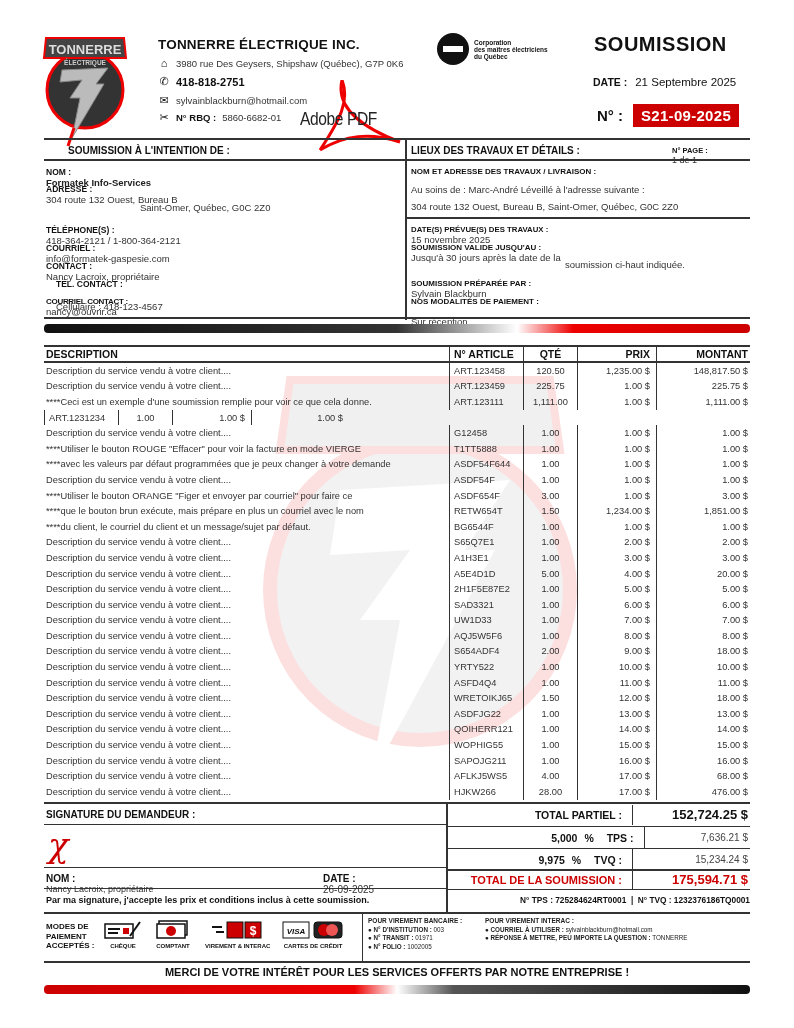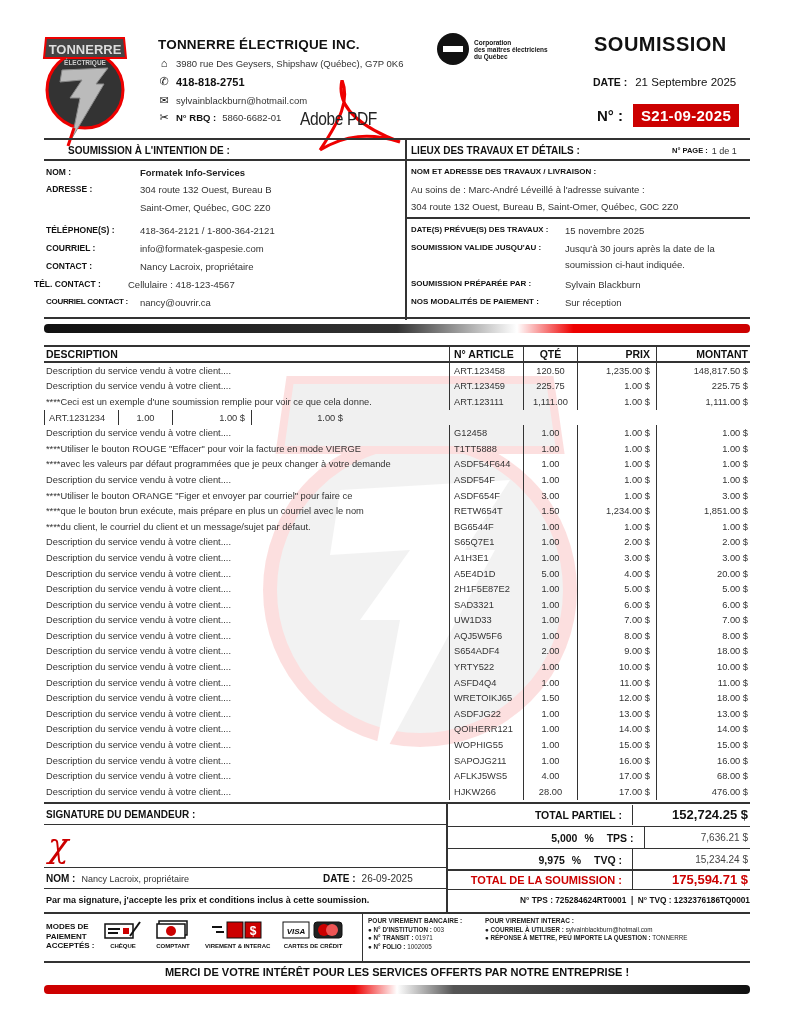--- a/index.html
+++ b/index.html
@@ -27,21 +27,21 @@
   .date-line .lbl { font-weight: bold; font-size: 10.5px; }
   .num-line { left: 597px; top: 104px; display: flex; align-items: center; gap: 10px; }
   .num-line .lbl { font-size: 15px; font-weight: bold; color: #111; }
   .num-badge { background: #cc0000; color: #fff; font-weight: bold; font-size: 15px; padding: 3px 8px; letter-spacing: 0.3px; }
 
   
   .hr { height: 2px; background: #333; }
   .vr { width: 1.5px; background: #333; }
 
   .sec-title { font-size: 10px; font-weight: bold; color: #111; }
-  .kv { font-size: 9px; display: flex; }
+  .kv { font-size: 9px; display: flex; flex-direction: column; }
   .kv .k { font-weight: bold; color: #111; font-size: 8.5px; }
   .kv .v { color: #333; font-size: 9.5px; }
 
   
   .gbar1 { left: 44px; top: 324px; width: 706px; height: 9px; border-radius: 4px;
     background: linear-gradient(to right, #111 0%, #333 50%, #fff 67%, #e00 75%, #c00 100%); }
   .gbar2 { left: 44px; top: 985px; width: 706px; height: 9px; border-radius: 4px;
     background: linear-gradient(to right, #c00 0%, #e00 44%, #fff 50%, #555 58%, #111 100%); }
 
   
@@ -149,21 +149,21 @@
   <span class="v">418-364-2121 / 1-800-364-2121</span>
 </div>
 <div class="abs kv" style="left:46px;top:243px;">
   <span class="k" style="width:94px">COURRIEL :</span>
   <span class="v">info@formatek-gaspesie.com</span>
 </div>
 <div class="abs kv" style="left:46px;top:261px;">
   <span class="k" style="width:94px">CONTACT :</span>
   <span class="v">Nancy Lacroix, propriétaire</span>
 </div>
-<div class="abs kv" style="left:34px;top:279px;">
+<div class="abs kv" style="left:56px;top:279px;gap:12px;">
   <span class="k" style="width:94px">TÉL. CONTACT :</span>
   <span class="v">Cellulaire : 418-123-4567</span>
 </div>
 <div class="abs kv" style="left:46px;top:297px;">
   <span class="k" style="width:94px;font-size:8px;letter-spacing:-0.3px">COURRIEL CONTACT :</span>
   <span class="v">nancy@ouvrir.ca</span>
 </div>
 
 <div class="abs sec-title" style="left:411px;top:145px;">LIEUX DES TRAVAUX ET DÉTAILS :</div>
 <div class="abs kv" style="left:672px;top:146px;">
@@ -191,21 +191,21 @@
   <span class="k" style="width:154px;font-size:8px">SOUMISSION VALIDE JUSQU'AU :</span>
   <span class="v">Jusqu'à 30 jours après la date de la</span>
 </div>
 <div class="abs kv" style="left:565px;top:259px;">
   <span class="v">soumission ci-haut indiquée.</span>
 </div>
 <div class="abs kv" style="left:411px;top:279px;">
   <span class="k" style="width:154px;font-size:8px">SOUMISSION PRÉPARÉE PAR :</span>
   <span class="v">Sylvain Blackburn</span>
 </div>
-<div class="abs kv" style="left:411px;top:297px;">
+<div class="abs kv" style="left:411px;top:297px;gap:10px;">
   <span class="k" style="width:154px;font-size:8px">NOS MODALITÉS DE PAIEMENT :</span>
   <span class="v">Sur réception</span>
 </div>
 <div class="abs hr" style="left:44px;top:317px;width:706px;"></div>
 
 <div class="abs gbar1"></div>
 
 <svg class="abs watermark" viewBox="0 0 340 440">
   <circle cx="170" cy="230" r="150" fill="#999" stroke="#e00" stroke-width="14"></circle>
   <polygon points="40,20 300,20 310,90 30,90" fill="#888" stroke="#e00" stroke-width="8"></polygon>

